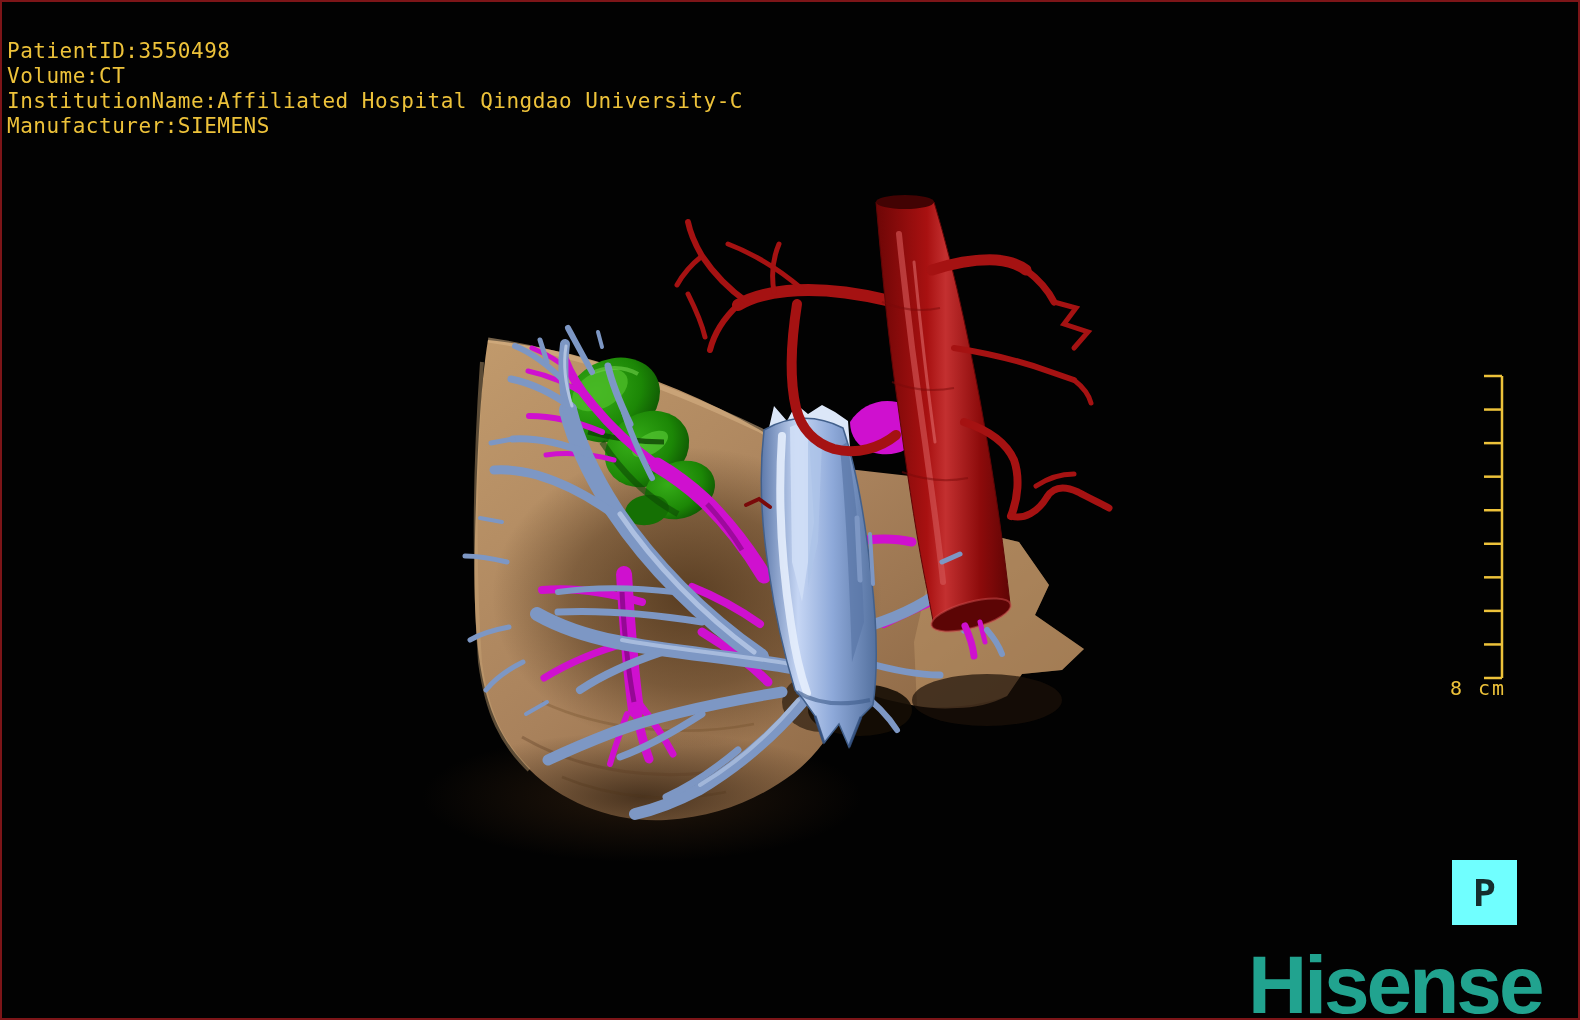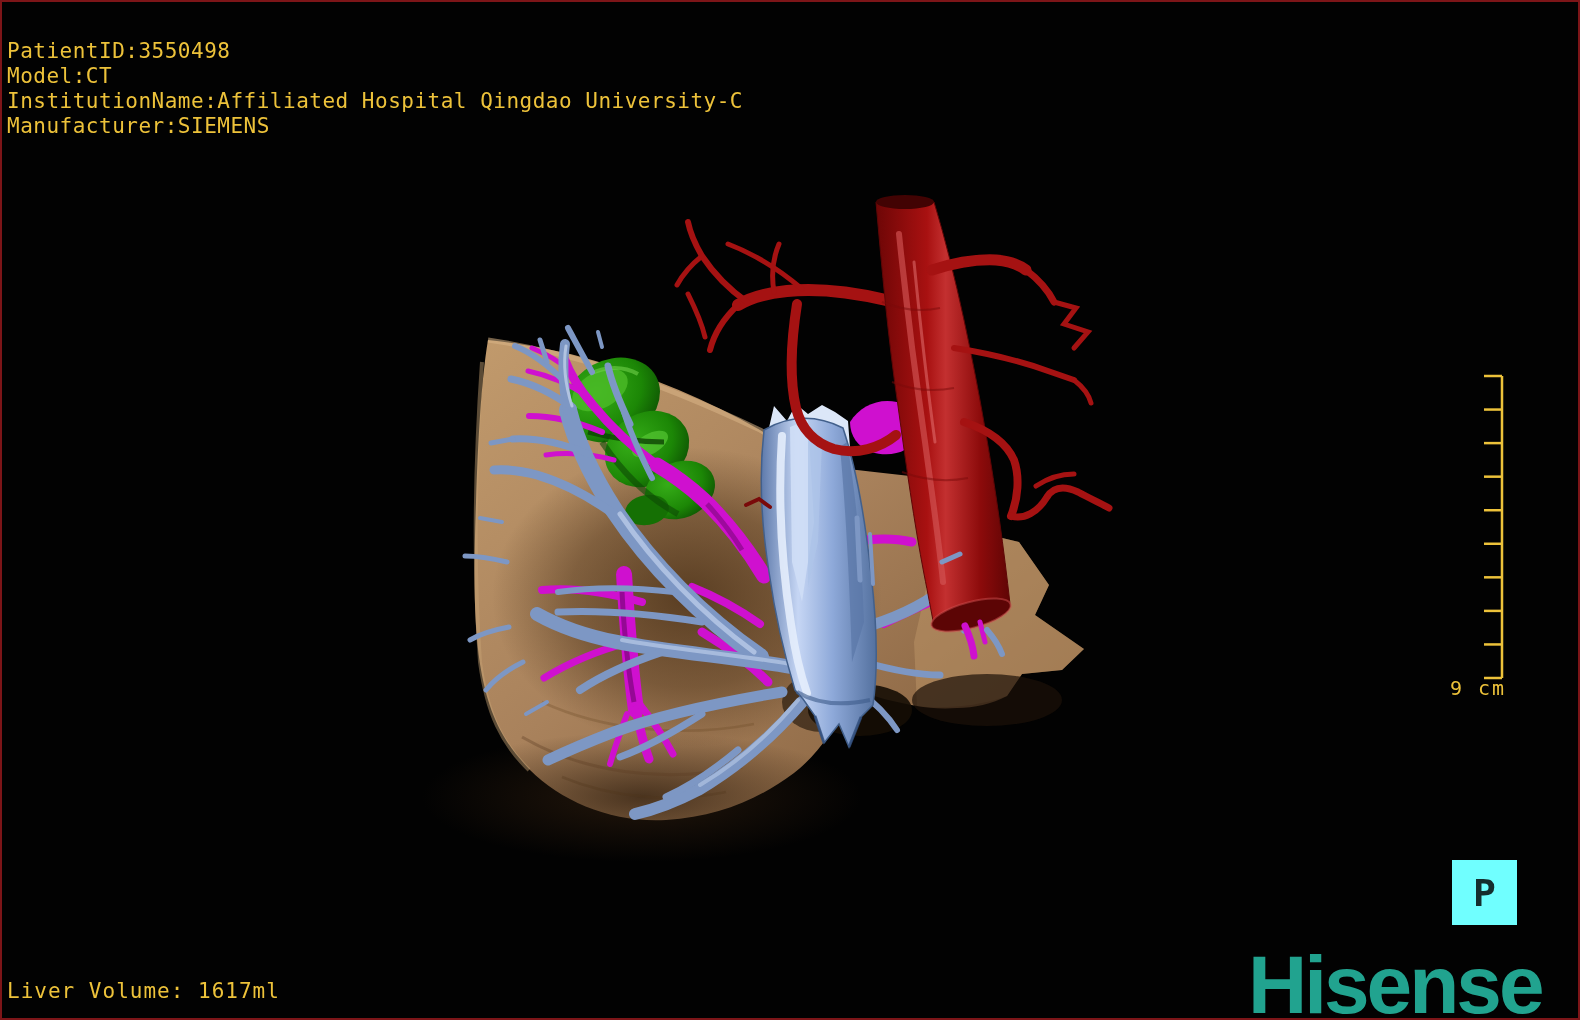--- a/index.html
+++ b/index.html
@@ -197,39 +197,38 @@
       <path class="mg" stroke-width="5" d="M 978 620 L 983 640"></path>
       <path class="bl" stroke-width="6" d="M 985 628 C 992 636 997 644 1000 652"></path>
       <path class="bl" stroke-width="5" d="M 940 560 L 958 552"></path>
       <path class="bl" stroke-width="5" d="M 858 578 L 855 516"></path>
       <path class="bl" stroke-width="4" d="M 871 582 L 868 532"></path>
       <path d="M 744 503 L 757 497 L 768 505" stroke="#7a0a0a" stroke-width="4" fill="none" stroke-linecap="round"></path>
     </g>
   </svg>
   </div>
 
-  <div class="patient-info ytext" id="patient-info"><div>PatientID:3550498</div><div>Model:CT</div><div>InstitutionName:Affiliated Hospital Qingdao University-C</div><div>Manufacturer:SIEMENS</div></div>
-  <div class="volume ytext">Liver Volume: 1617ml</div>
+  <div class="patient-info ytext" id="patient-info"><div>PatientID:3550498</div><div>Volume:CT</div><div>InstitutionName:Affiliated Hospital Qingdao University-C</div><div>Manufacturer:SIEMENS</div></div>
 
   <svg class="ruler" id="ruler-svg" viewBox="0 0 26 314">
     <line x1="22" y1="6" x2="22" y2="308"></line>
     <g id="ruler-ticks">
         <line x1="4" y1="6" x2="22" y2="6"></line>
         <line x1="4" y1="39.55555555555556" x2="22" y2="39.55555555555556"></line>
         <line x1="4" y1="73.11111111111111" x2="22" y2="73.11111111111111"></line>
         <line x1="4" y1="106.66666666666667" x2="22" y2="106.66666666666667"></line>
         <line x1="4" y1="140.22222222222223" x2="22" y2="140.22222222222223"></line>
         <line x1="4" y1="173.77777777777777" x2="22" y2="173.77777777777777"></line>
         <line x1="4" y1="207.33333333333334" x2="22" y2="207.33333333333334"></line>
         <line x1="4" y1="240.8888888888889" x2="22" y2="240.8888888888889"></line>
         <line x1="4" y1="274.44444444444446" x2="22" y2="274.44444444444446"></line>
         <line x1="4" y1="308" x2="22" y2="308"></line>
       </g>
   </svg>
-  <div class="scale-label ytext">9 cm</div>
+  <div class="scale-label ytext">8 cm</div>
 
   <div class="marker">
     <span>P</span>
   </div>
 
   <div class="brand-logo">Hisense</div>
 
 </div>
 
 </body></html>

